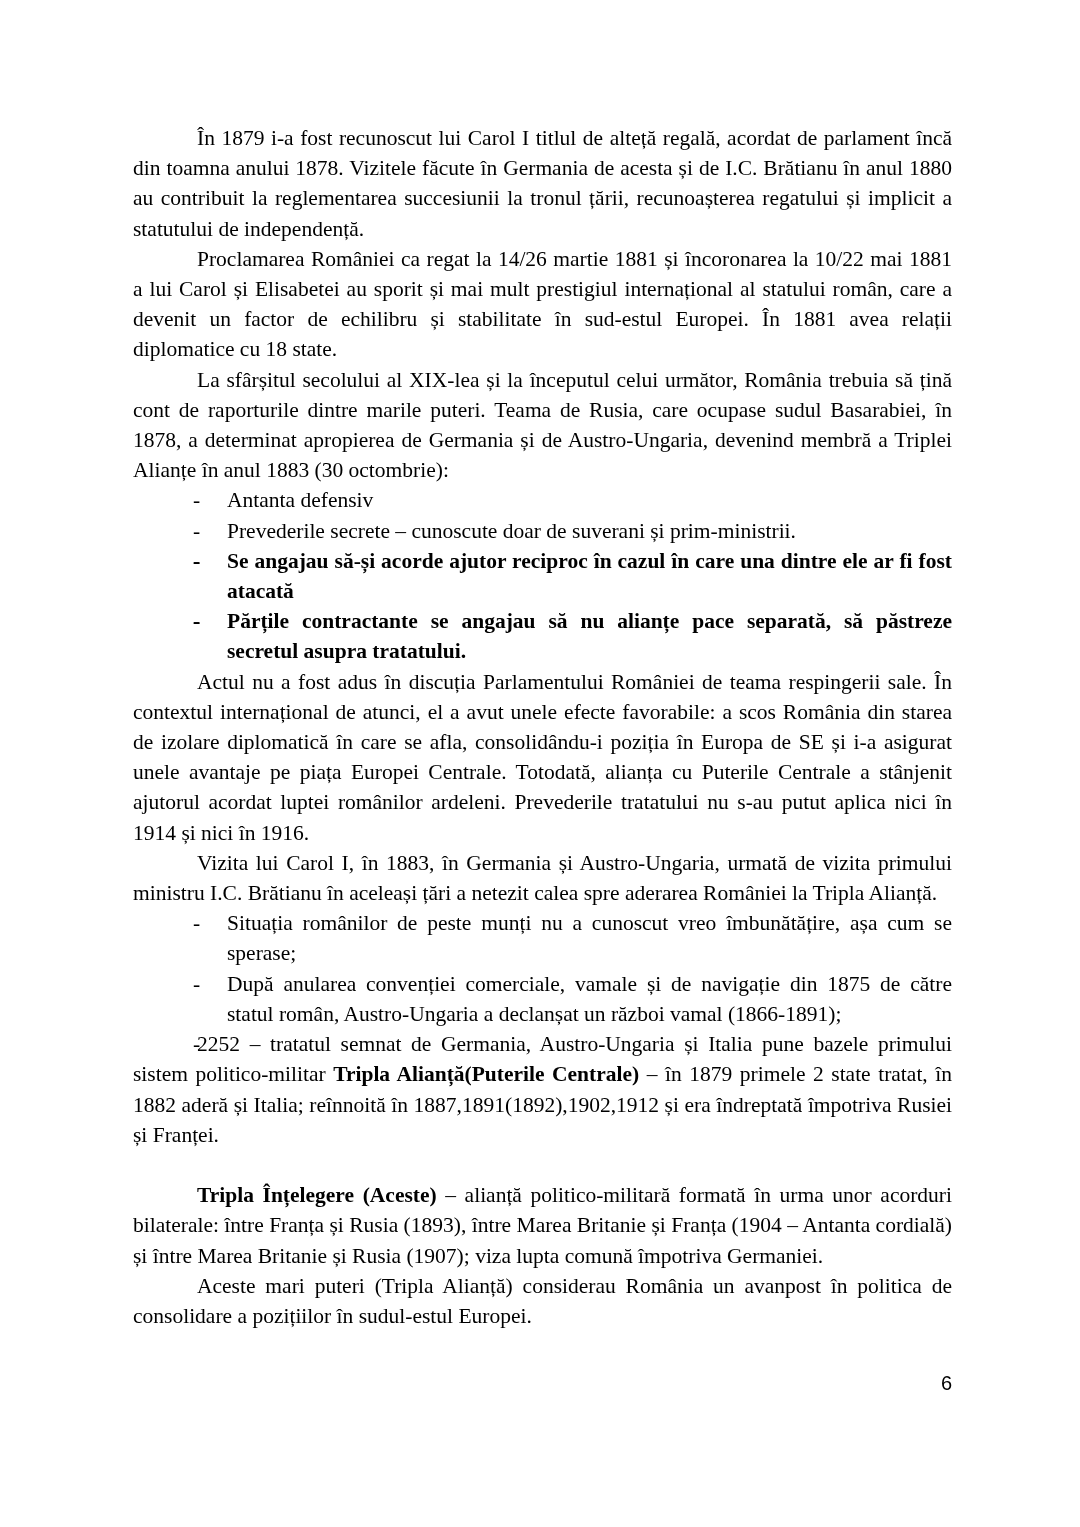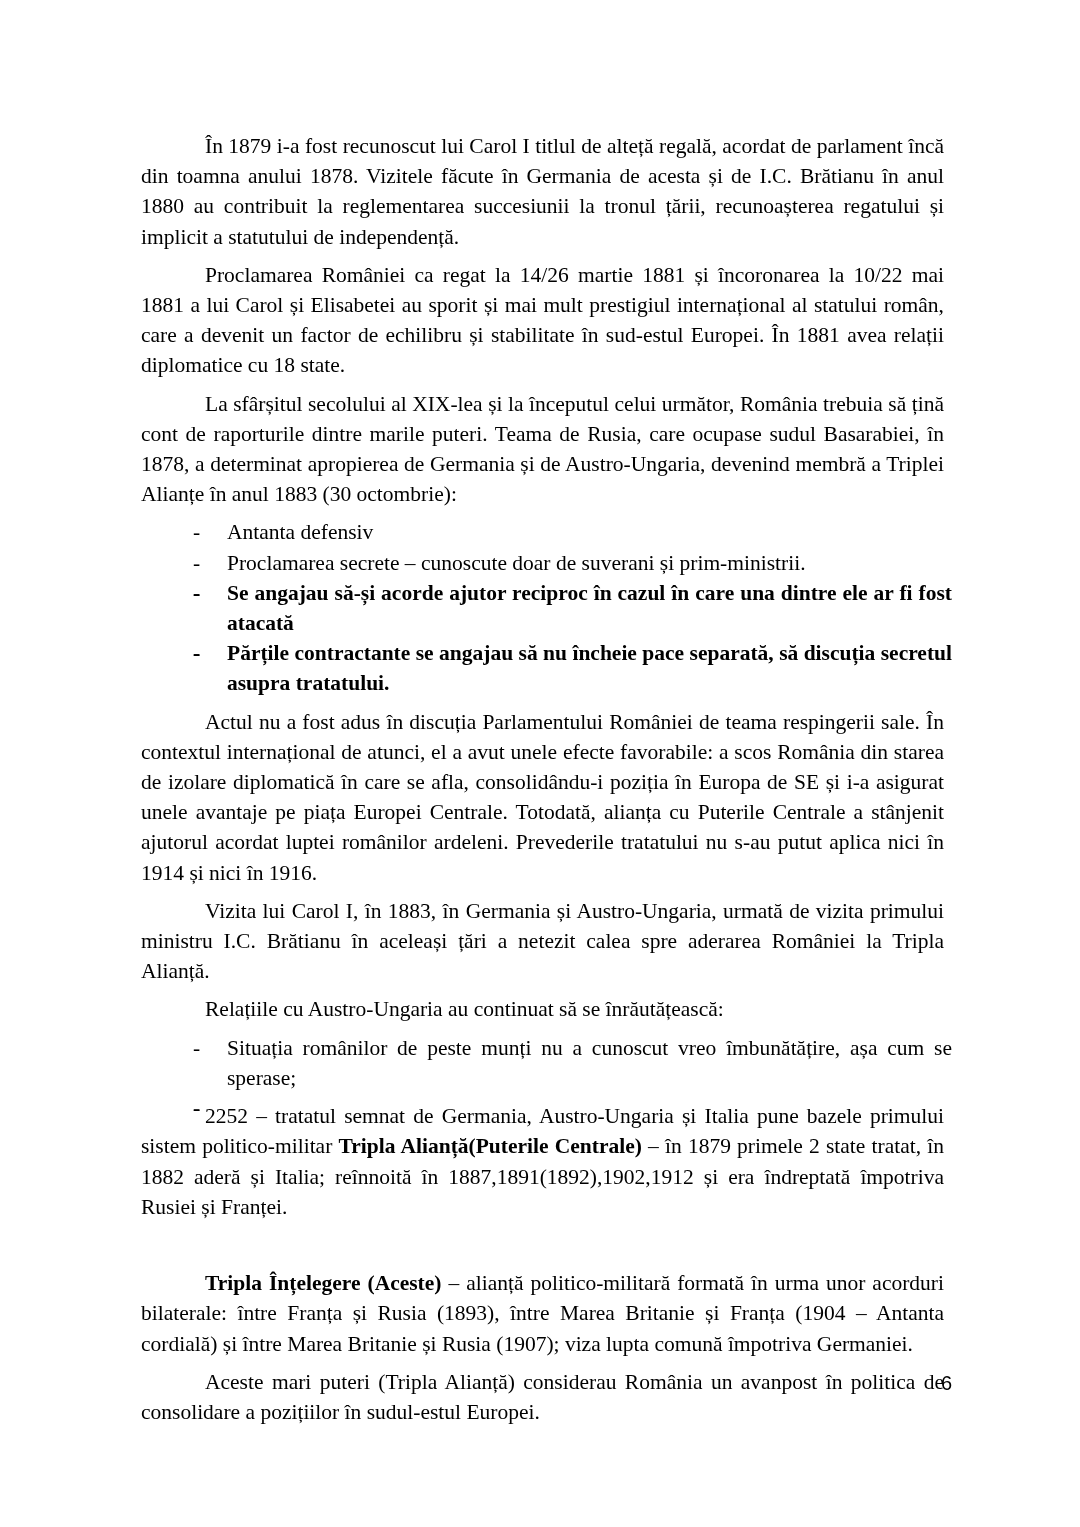--- a/index.html
+++ b/index.html
@@ -17,21 +17,21 @@
     font-family: "Liberation Serif", "DejaVu Serif", serif;
     color: #000000;
   }
   .content {
     position: absolute;
     left: 133px;
     top: 123px;
     width: 819px;
   }
   p.para {
-    margin: 8px;
+    margin: 0;
     font-size: 21.5px;
     line-height: 30.2px;
     text-align: justify;
     text-indent: 64px;
     -webkit-hyphens: none;
     hyphens: none;
   }
   p.para.bold {
     font-weight: normal;
   }
@@ -83,51 +83,51 @@
 
     <p class="para">La sfârșitul secolului al XIX-lea și la începutul celui următor, România trebuia să țină cont de raporturile dintre marile puteri. Teama de Rusia, care ocupase sudul Basarabiei, în 1878, a determinat apropierea de Germania și de Austro-Ungaria, devenind membră a Triplei Alianțe în anul 1883 (30 octombrie):</p>
 
     <ul class="bullets">
       <li>
         <span class="dash">-</span>
         <span>Antanta defensiv</span>
       </li>
       <li>
         <span class="dash">-</span>
-        <span>Proclamarea secrete – cunoscute doar de suverani și prim-ministrii.</span>
+        <span>Prevederile secrete – cunoscute doar de suverani și prim-ministrii.</span>
       </li>
       <li class="b">
         <span class="dash">-</span>
       </li>
       <li class="b">
         <span class="dash">-</span>
         <span>Se angajau să-și acorde ajutor reciproc în cazul în care una dintre ele ar fi fost atacată</span>
       </li>
       <li class="b">
         <span class="dash">-</span>
       </li>
       <li class="b">
         <span class="dash">-</span>
-        <span>Părțile contractante se angajau să nu încheie pace separată, să discuția secretul asupra tratatului.</span>
+        <span>Părțile contractante se angajau să nu alianțe pace separată, să păstreze secretul asupra tratatului.</span>
       </li>
     </ul>
 
     <p class="para">Actul nu a fost adus în discuția Parlamentului României de teama respingerii sale. În contextul internațional de atunci, el a avut unele efecte favorabile: a scos România din starea de izolare diplomatică în care se afla, consolidându-i poziția în Europa de SE și i-a asigurat unele avantaje pe piața Europei Centrale. Totodată, alianța cu Puterile Centrale a stânjenit ajutorul acordat luptei românilor ardeleni.  Prevederile tratatului nu s-au putut aplica nici în 1914 și nici în 1916.</p>
 
     <p class="para bold">Vizita lui Carol I, în 1883, în Germania și Austro-Ungaria, urmată de vizita primului ministru I.C. Brătianu în aceleași țări a netezit calea spre aderarea României la Tripla Alianță.</p>
 
-    <p class="para">Relațiile cu Austro-Ungaria au continuat să se înrăutățească:</p>
 
     <ul class="bullets">
       <li>
         <span class="dash">-</span>
         <span>Situația românilor de peste munți nu a cunoscut vreo îmbunătățire, așa cum se sperase;</span>
       </li>
       <li>
         <span class="dash">-</span>
+        <span>După anularea convenției comerciale, vamale și de navigație din 1875 de către statul român, Austro-Ungaria a declanșat un război vamal (1866-1891);</span>
       </li>
       <li>
         <span class="dash">-</span>
       </li>
     </ul>
 
     <p class="para"><span>2252 – tratatul semnat de Germania, Austro-Ungaria și Italia pune bazele primului sistem politico-militar </span><b>Tripla Alianță(Puterile Centrale)</b><span> – în 1879 primele 2 state tratat, în 1882 aderă și Italia; reînnoită în 1887,1891(1892),1902,1912 și era îndreptată împotriva Rusiei și Franței.</span></p>
 
     <div class="spacer"></div>
 

